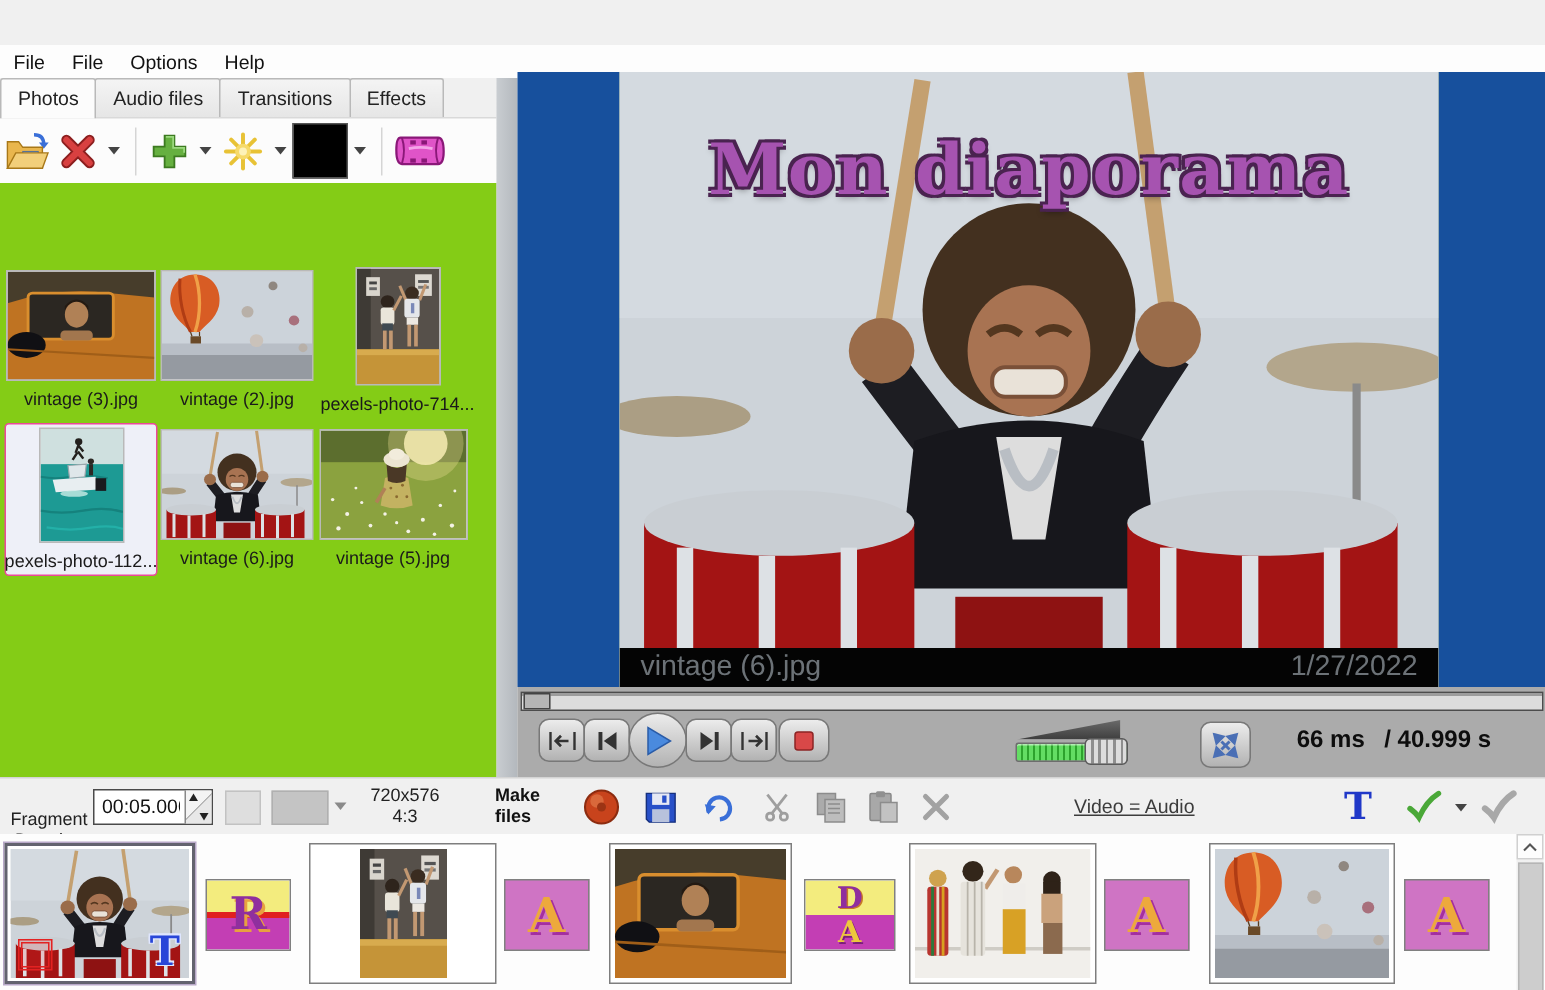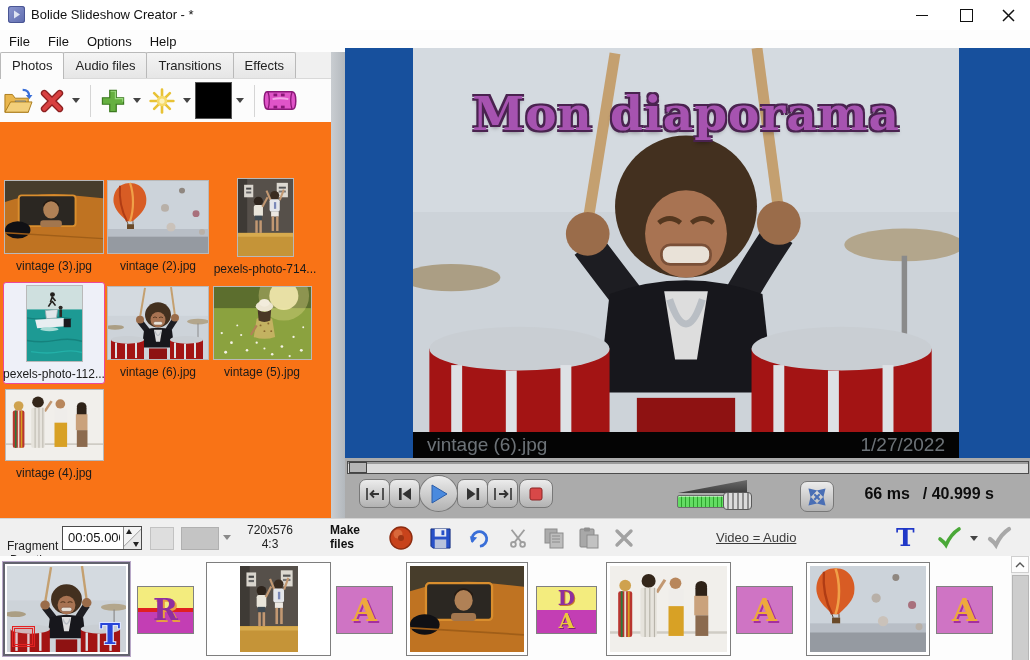--- a/index.html
+++ b/index.html
@@ -26,21 +26,21 @@
        border-radius:2px 2px 0 0;margin-right:-1px;cursor:pointer;}
   .tab.active{background:#fcfcfc;height:26px;position:relative;z-index:2;}
   .tooltray{position:absolute;left:0;top:26px;width:331px;height:43px;background:#fcfcfc;
             border-top:1px solid #d9d9d9;border-bottom:1px solid #dcdcdc;display:flex;align-items:center;}
   .tbtn{height:36px;display:flex;align-items:center;justify-content:center;border-radius:3px;cursor:pointer;}
   .caret{width:0;height:0;border-left:4px solid transparent;border-right:4px solid transparent;
          border-top:5px solid #444;margin:0 4px;cursor:pointer;}
   .vsep{width:1px;height:32px;background:#d5d5d5;margin:0 6px;}
   .blackbox{width:35px;height:35px;background:#000;border:1px solid #555;cursor:pointer;}
   
-  .pgrid{position:absolute;left:0;top:70px;width:331px;height:396px;background:#f97316;}
+  .pgrid{position:absolute;left:0;top:70px;width:331px;height:396px;background:#84cc16;}
   .pcell{position:absolute;display:flex;flex-direction:column;align-items:center;cursor:pointer;}
   .pthumb{box-shadow:0 0 0 1px #b9b9b9;overflow:hidden;background:#ddd;}
   .pthumb svg{display:block;}
   .plabel{margin-top:6px;font-size:12px;color:#1a1a1a;white-space:nowrap;}
   .pcell.sel{border:1px solid #ec4899;border-radius:3px;background:#eef0f8;padding:3px 0 2px 0;}
   
   .splitter{position:absolute;left:331px;top:52px;width:14px;height:466px;
             background:linear-gradient(90deg,#c9cdd1,#b3b8bd);}
   
   .preview{position:absolute;left:345px;top:48px;width:685px;height:410px;background:#17509d;}
@@ -272,39 +272,20 @@
       <circle cx="78" cy="18" r="5" fill="#2e2218"></circle>
         <rect x="73" y="19" width="10" height="13" fill="#2e2218"></rect>
       <rect x="72" y="26" width="12" height="17" fill="#caa27c"></rect>
       <rect x="73" y="43" width="11" height="18" fill="#8b6a4e"></rect>
     </g>
   </defs>
 </svg>
 
 <div id="root">
 
-  <div class="titlebar">
-    <div class="app-icon">
-      <svg width="11" height="11" viewBox="0 0 11 11">
-          <polygon points="3,1.5 3,9.5 9,5.5" fill="#dfe4f2"></polygon>
-        </svg>
-    </div>
-    <span class="win-title">Bolide Slideshow Creator - *</span>
-    <div class="winbtn min">
-        <div class="g-min"></div>
-      </div>
-    <div class="winbtn max">
-        <div class="g-max"></div>
-      </div>
-    <div class="winbtn close">
-      <svg width="13" height="13" viewBox="0 0 13 13">
-          <path d="M1,1 L12,12 M12,1 L1,12" stroke="#111" stroke-width="1.5"></path>
-        </svg>
-    </div>
-  </div>
 
   <div class="menubar">
     <span class="menu-item">File</span>
     <span class="menu-item">File</span>
     <span class="menu-item">Options</span>
     <span class="menu-item">Help</span>
   </div>
 
   <div class="leftpanel">
     <div class="tabs">
@@ -413,28 +394,20 @@
         <div class="plabel">vintage (6).jpg</div>
       </div>
       <div class="pcell" style="left:212px;top:165px;width:100px">
         <div class="pthumb">
             <svg width="97" height="72" viewBox="0 0 100 75" preserveAspectRatio="none">
               <use href="#sc-field"></use>
             </svg>
           </div>
         <div class="plabel">vintage (5).jpg</div>
       </div>
-      <div class="pcell" style="left:4px;top:268px;width:100px">
-        <div class="pthumb">
-            <svg width="97" height="70" viewBox="0 0 100 75" preserveAspectRatio="none">
-              <use href="#sc-women"></use>
-            </svg>
-          </div>
-        <div class="plabel">vintage (4).jpg</div>
-      </div>
     </div>
   </div>
 
   <div class="splitter"></div>
 
   <div class="preview">
     <div class="video">
       <svg viewBox="0 0 100 75" preserveAspectRatio="none">
           <use href="#sc-drummer"></use>
         </svg>

